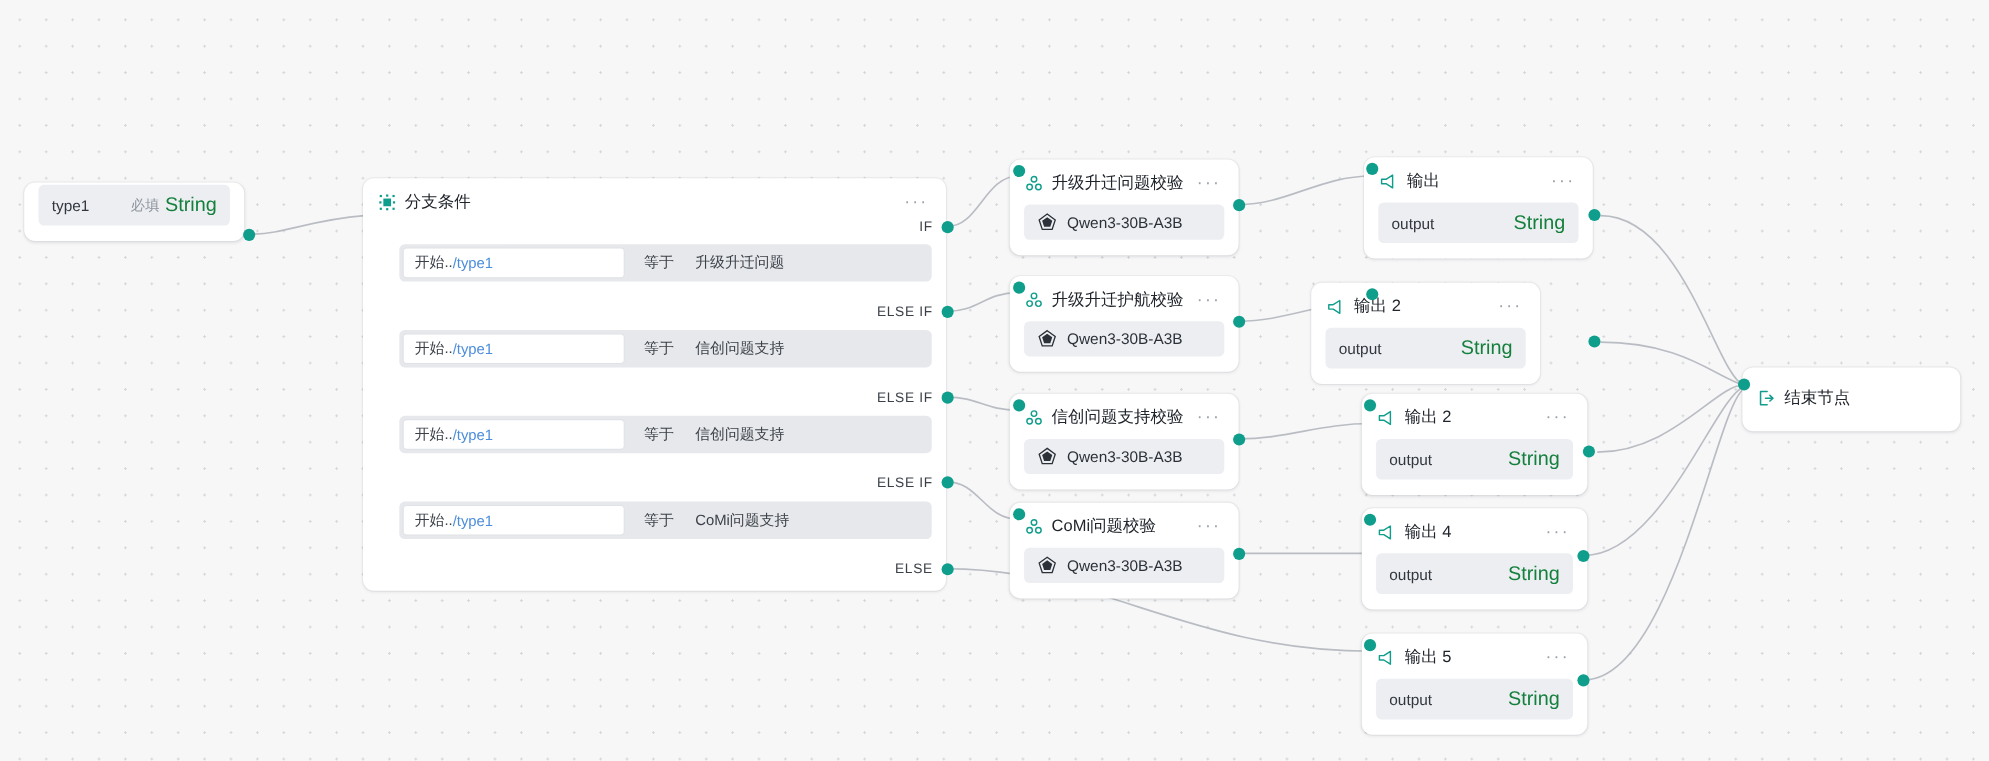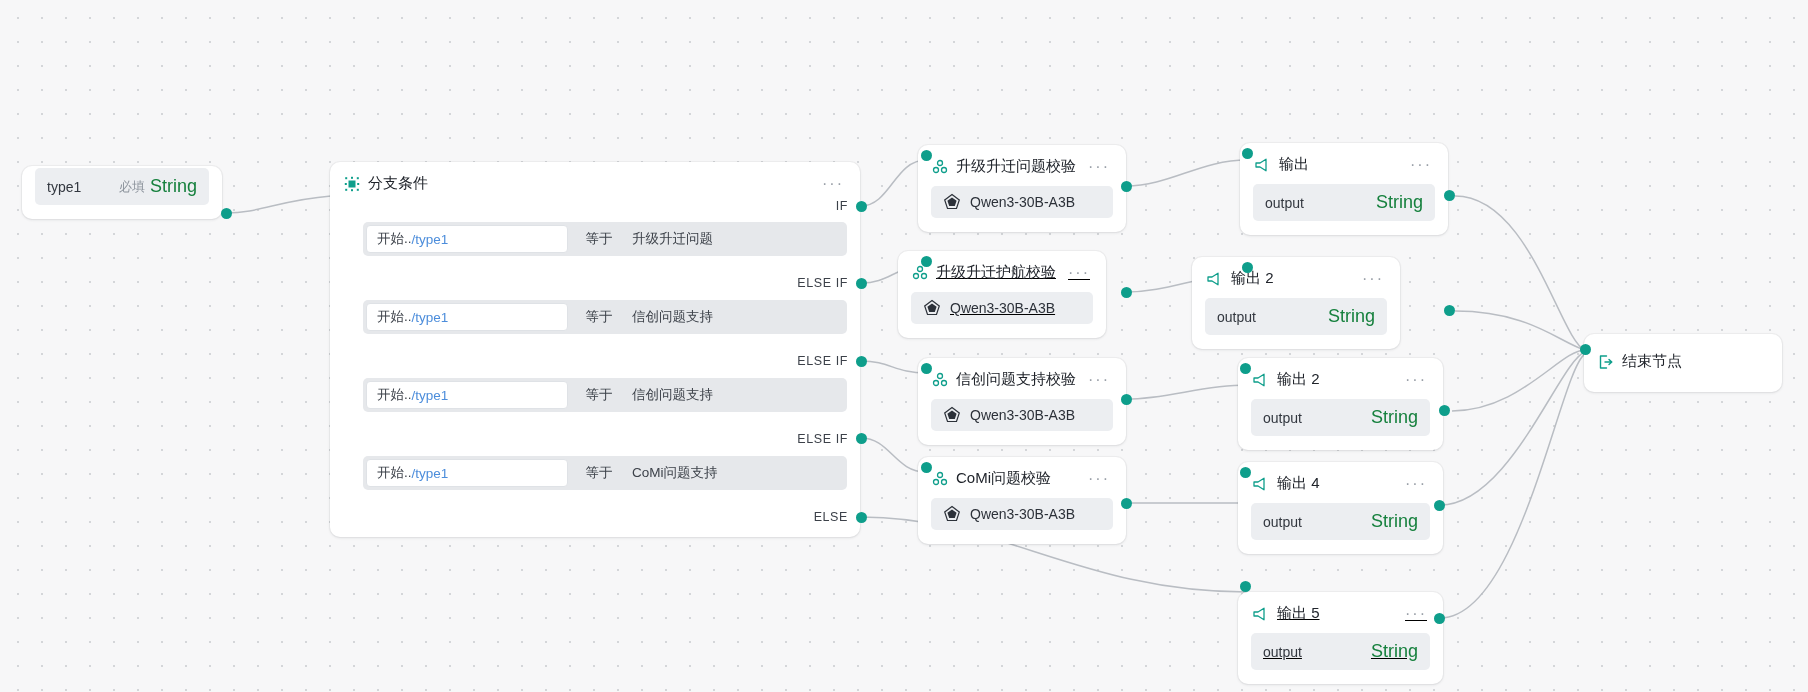--- a/index.html
+++ b/index.html
@@ -287,21 +287,21 @@
             <path d="M9 4.4 L13.6 7.7 L11.8 13.1 L6.2 13.1 L4.4 7.7 Z" fill="#2c3139"></path>
           </svg>
         </span>
         <span>Qwen3-30B-A3B</span>
       </div>
     </div>
   </div>
   <div class="port" style="left:921px; top:150px;"></div>
   <div class="port" style="left:1121px; top:181px;"></div>
 
-  <div class="node" style="left:898px; top:251px; width:208px;text-decoration:underline;">
+  <div class="node" style="left:918px; top:251px; width:208px;">
     <div class="node-head">
       <span class="icon">
         <svg width="16" height="16" viewBox="0 0 16 16">
           <circle cx="8" cy="4" r="2.5" fill="none" stroke="#0e9e8b" stroke-width="1.3"></circle>
           <circle cx="4" cy="11" r="2.5" fill="none" stroke="#0e9e8b" stroke-width="1.3"></circle>
           <circle cx="12" cy="11" r="2.5" fill="none" stroke="#0e9e8b" stroke-width="1.3"></circle>
         </svg>
       </span>
       <span class="node-title">升级升迁护航校验</span>
       <span class="node-dots">···</span>
@@ -448,21 +448,21 @@
     <div class="node-body">
       <div class="field-chip">
         <span>output</span>
         <span class="ftype">String</span>
       </div>
     </div>
   </div>
   <div class="port" style="left:1240px; top:467px;"></div>
   <div class="port" style="left:1434px; top:500px;"></div>
 
-  <div class="node" style="left:1238px; top:592px; width:205px;text-decoration:underline;">
+  <div class="node" style="left:1238px; top:576px; width:205px;">
     <div class="node-head">
       <span class="icon">
         <svg width="17" height="16" viewBox="0 0 17 16">
           <path d="M2 6 L6 6 L12 2.2 L12 13.8 L6 10 L2 10 Z" fill="none" stroke="#0e9e8b" stroke-width="1.3" stroke-linejoin="round"></path>
         </svg>
       </span>
       <span class="node-title">输出 5</span>
       <span class="node-dots">···</span>
     </div>
     <div class="node-body">

